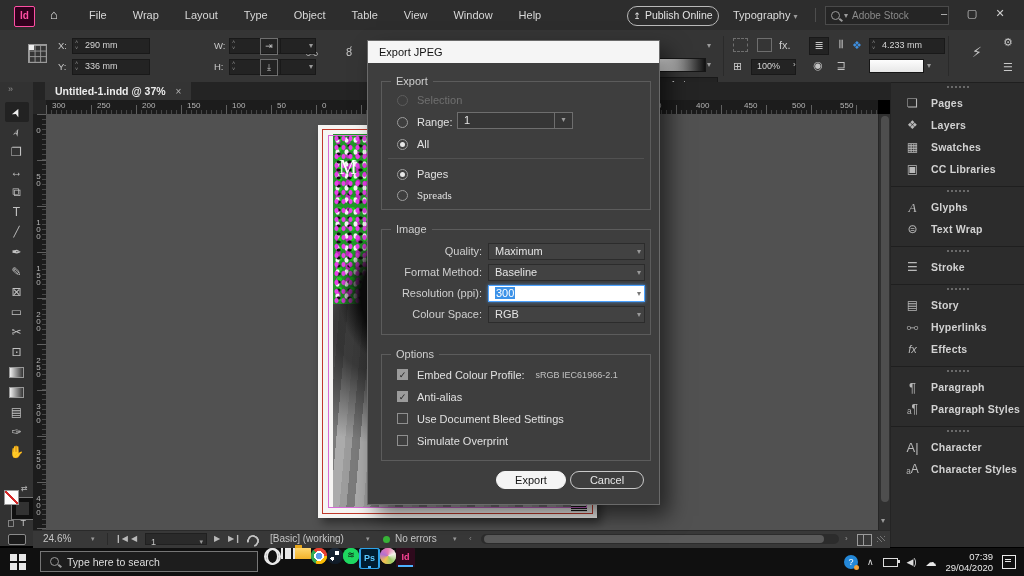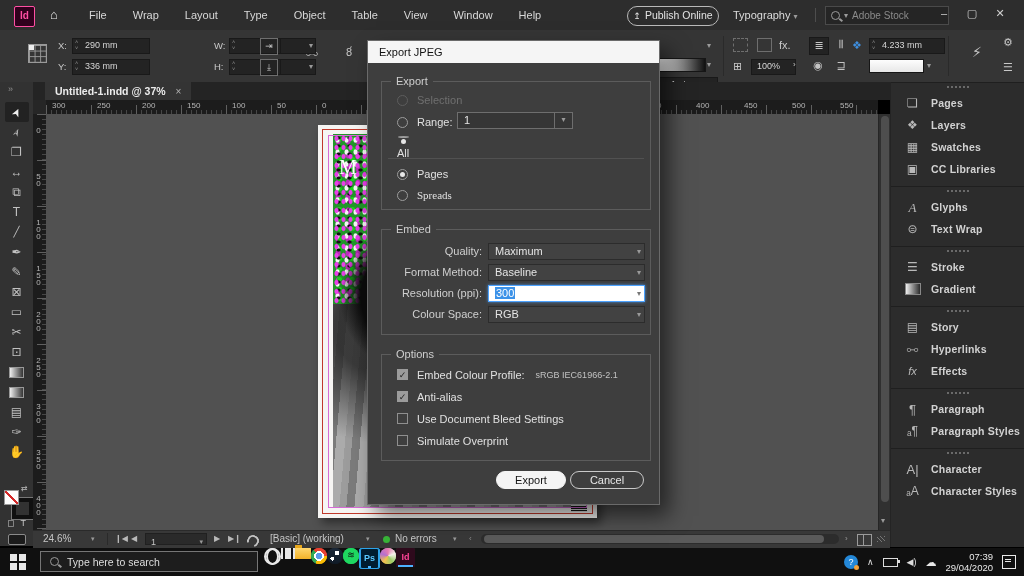--- a/index.html
+++ b/index.html
@@ -472,37 +472,37 @@
       <span>Selection</span>
     </div>
     <div class="radio-row" style="top:32px;" data-name="radio-range">
       <span class="radio" data-name="radio-icon"></span>
       <span>Range:</span>
     </div>
     <div id="range-combo" data-name="range-combo">
       <span>1</span>
       <span class="dd caret" data-name="chevron-down-icon">▾</span>
     </div>
-    <div class="radio-row selected" style="top:54px;flex-direction:column;" data-name="radio-all">
+    <div class="radio-row selected" style="top:54px;" data-name="radio-all">
       <span class="radio" data-name="radio-icon"></span>
       <span>All</span>
     </div>
     <div id="export-sep" data-name="divider"></div>
     <div class="radio-row selected" style="top:84px;" data-name="radio-pages">
       <span class="radio" data-name="radio-icon"></span>
       <span>Pages</span>
     </div>
     <div class="radio-row" style="top:105px;font-family:Liberation Serif, serif;" data-name="radio-spreads">
       <span class="radio" data-name="radio-icon"></span>
       <span>Spreads</span>
     </div>
   </div>
 
   <div class="fs" id="fs-image" data-name="image-section">
-    <span class="fs-label" data-name="section-label">Embed</span>
+    <span class="fs-label" data-name="section-label">Image</span>
     <div class="ifield" style="top:13px;" data-name="quality-field">
       <span class="lbl">Quality:</span>
       <span class="val" data-name="quality-dropdown"><span>Maximum</span><span class="dd caret" data-name="chevron-down-icon">▾</span></span>
     </div>
     <div class="ifield" style="top:34px;" data-name="format-method-field">
       <span class="lbl">Format Method:</span>
       <span class="val" data-name="format-method-dropdown"><span>Baseline</span><span class="dd caret" data-name="chevron-down-icon">▾</span></span>
     </div>
     <div class="ifield editing" style="top:55px;" data-name="resolution-field">
       <span class="lbl">Resolution (ppi):</span>
@@ -568,24 +568,20 @@
       <div class="p-item" data-name="panel-tab">
       <span class="p-icon" data-name="text-wrap-icon">⊜</span>
       <span class="p-label">Text Wrap</span>
       </div>
     </div>
   <div class="pgroup">
 
   <div class="p-item" data-name="panel-tab">
       <span class="p-icon" data-name="stroke-icon">☰</span>
       <span class="p-label">Stroke</span>
-      </div>
-      <div class="p-item" data-name="panel-tab">
-      <span class="p-icon" data-name="gradient-icon"></span>
-      <span class="p-label">Gradient</span>
       </div>
     </div>
   <div class="pgroup">
 
   <div class="p-item" data-name="panel-tab">
       <span class="p-icon" data-name="story-icon">▤</span>
       <span class="p-label">Story</span>
       </div>
       <div class="p-item" data-name="panel-tab">
       <span class="p-icon" data-name="hyperlinks-icon">⧟</span>

